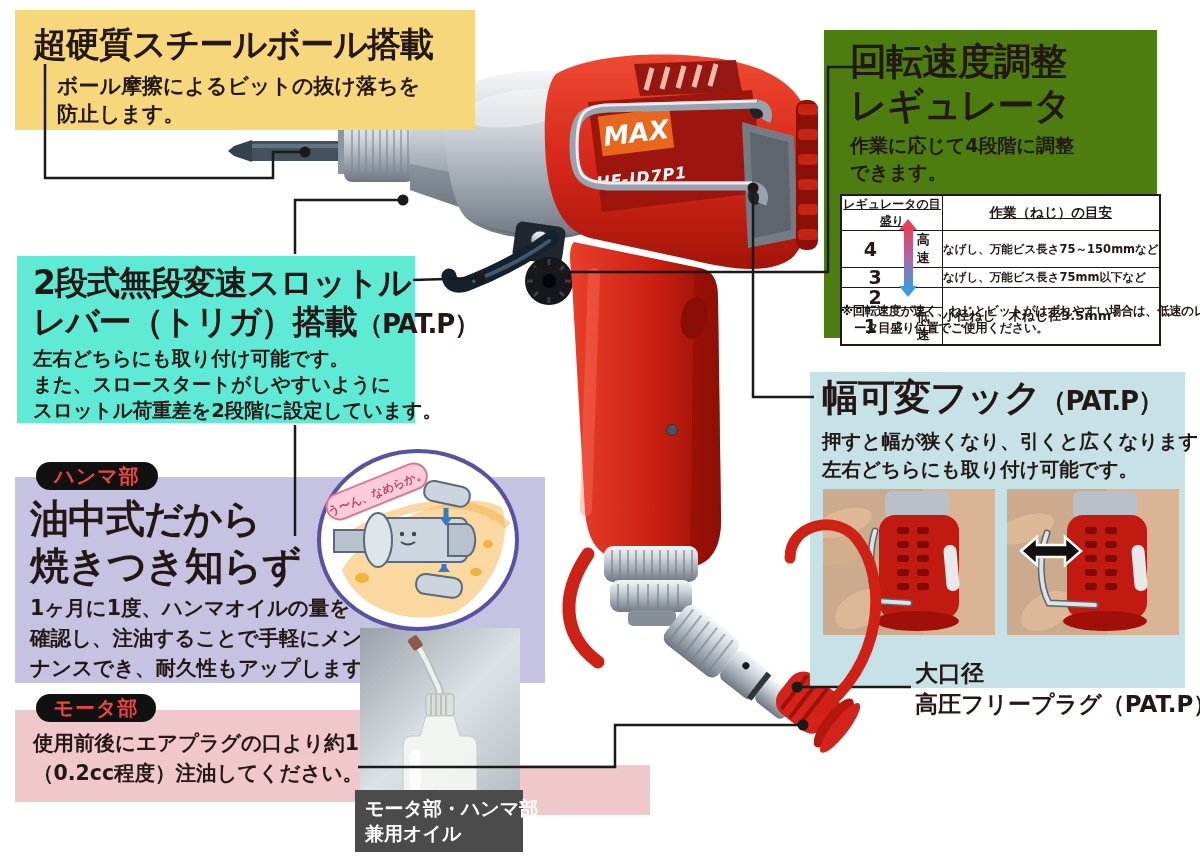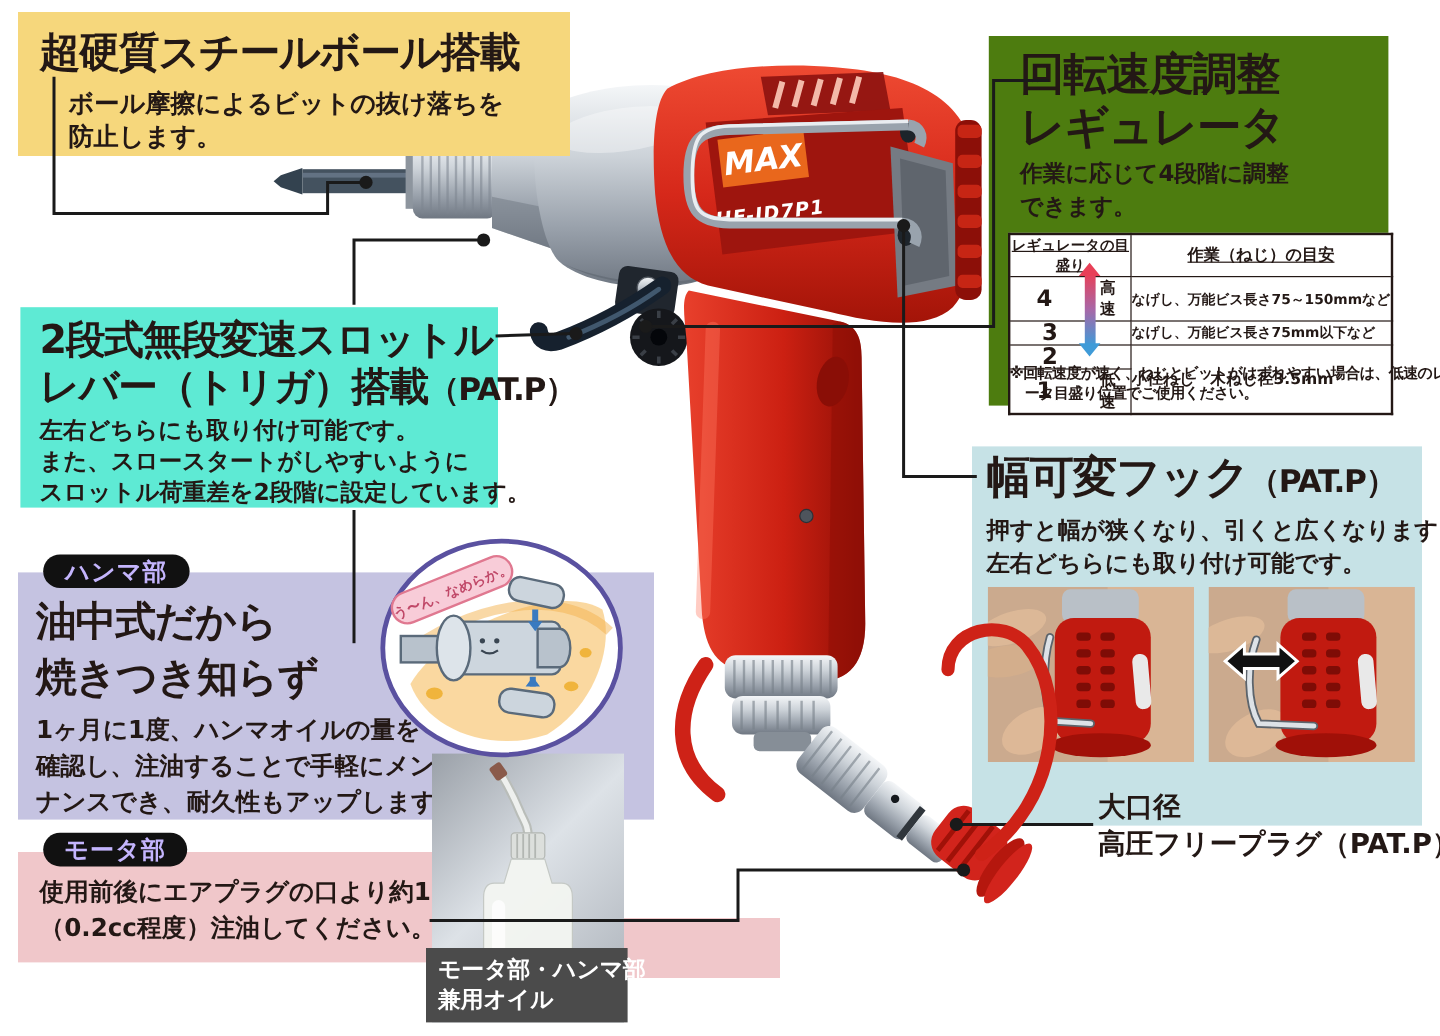--- a/index.html
+++ b/index.html
@@ -2,21 +2,21 @@
 <html><head>
 <meta charset="utf-8">
 <style>
   html,body{margin:0;padding:0;background:#fff;}
   #page{position:relative;width:1200px;height:863px;background:#fff;overflow:hidden;
         font-family:"DejaVu Sans",sans-serif;color:#231815;}
   .abs{position:absolute;}
   .box{position:absolute;}
   .ttl{font-weight:900;color:#231815;letter-spacing:-1px;line-height:1.18;white-space:nowrap;}
   .bodytxt{font-weight:700;color:#231815;white-space:nowrap;}
-  .badge{position:absolute;background:#111;color:#c4b5fd;font-weight:800;border-radius:15px;
+  .badge{position:absolute;background:#111;color:#ef4444;font-weight:800;border-radius:15px;
          display:flex;align-items:center;justify-content:center;letter-spacing:1px;}
   .patp{font-weight:700;letter-spacing:-1px;}
   svg{display:block;}
   
   #tool-layer{position:absolute;left:0;top:0;z-index:1;}
   .z2{z-index:2;}
   #line-layer{position:absolute;left:0;top:0;z-index:4;pointer-events:none;}
   .z5{z-index:5;}
   
   .reg-table{border-collapse:collapse;background:#fff;table-layout:fixed;}
@@ -185,21 +185,21 @@
     </div>
     <div class="bodytxt" style="position:absolute;left:16px;top:90px;font-size:19.5px;line-height:26px;">
       <div>左右どちらにも取り付け可能です。</div>
       <div>また、スロースタートがしやすいように</div>
       <div>スロットル荷重差を2段階に設定しています。</div>
     </div>
   </div>
 
   <div class="box z2" style="left:15px;top:477px;width:530px;height:206px;background:#c5c3e1;"></div>
   <div class="badge z2" style="left:36px;top:462px;width:122px;height:28px;font-size:20px;">ハンマ部</div>
-  <div class="ttl z2 abs" style="left:30px;top:495px;font-size:34px;line-height:47px;">
+  <div class="ttl z2 abs" style="left:30px;top:495px;font-size:39px;line-height:47px;">
     <div>油中式だから</div>
     <div>焼きつき知らず</div>
   </div>
   <div class="bodytxt z2 abs" style="left:30px;top:593px;font-size:20.5px;line-height:30px;">
     <div>1ヶ月に1度、ハンマオイルの量を</div>
     <div>確認し、注油することで手軽にメンテ</div>
     <div>ナンスでき、耐久性もアップします。</div>
   </div>
 
   <div class="box z2" style="left:400px;top:765px;width:250px;height:50px;background:#f0c7ca;"></div>

